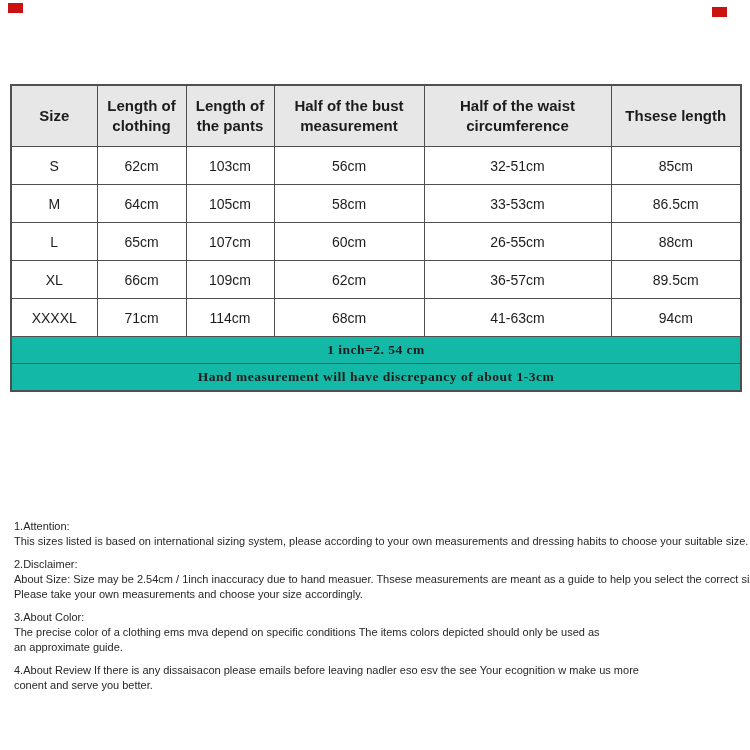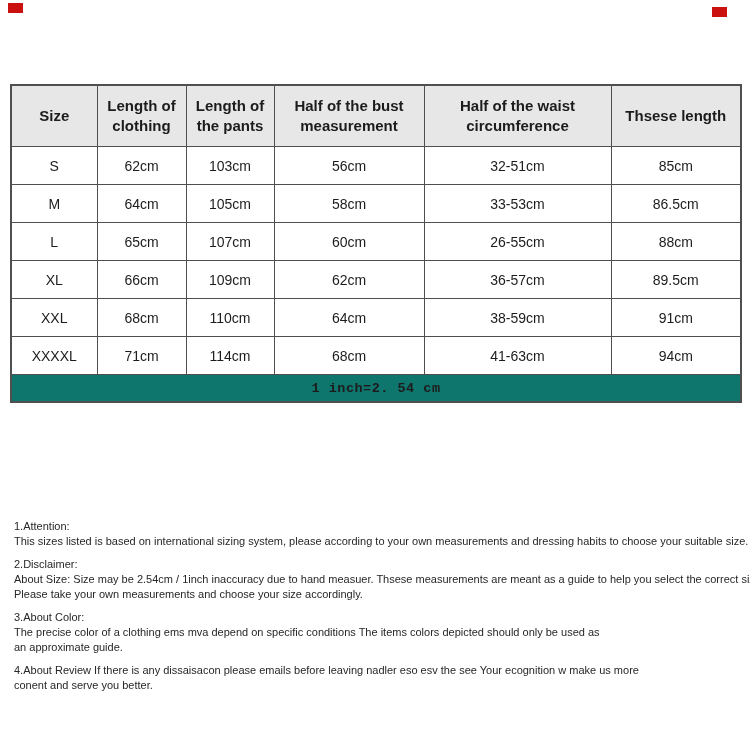--- a/index.html
+++ b/index.html
@@ -28,22 +28,22 @@
   }
   table.size-table th{
     background:var(--header-bg);
     font-size:15px;font-weight:bold;line-height:1.35;
     height:60px;
   }
   table.size-table tbody.data td{
     font-size:14px;height:37px;background:#ffffff;
   }
   table.size-table tr.footer-row td{
-    font-family:Liberation Mono, monospace;
-    font-weight:bold;font-size:13.5px;height:26px;background:#0f766e;
+    font-family:Liberation Serif, serif;
+    font-weight:bold;font-size:13.5px;height:26px;background:#14b8a6;
     letter-spacing:0.5px;
   }
   .notes{
     position:absolute;left:14px;top:519px;
     font-size:11px;line-height:15px;color:var(--notes-color);
   }
   .note{margin:0 0 8px 0;}
   .note div{white-space:nowrap;}
 </style>
 </head>
@@ -100,39 +100,34 @@
         </tr>
         <tr>
           <td>XL</td>
           <td>66cm</td>
           <td>109cm</td>
           <td>62cm</td>
           <td>36-57cm</td>
           <td>89.5cm</td>
         </tr>
         <tr>
-          <td>XXL</td>
-          <td>68cm</td>
-          <td>110cm</td>
-          <td>64cm</td>
-          <td>38-59cm</td>
-          <td>91cm</td>
-        </tr>
-        <tr>
           <td>XXXXL</td>
           <td>71cm</td>
           <td>114cm</td>
           <td>68cm</td>
           <td>41-63cm</td>
           <td>94cm</td>
         </tr>
       </tbody>
     <tbody>
       <tr class="footer-row">
         <td colspan="6">1 inch=2. 54 cm</td>
+      </tr>
+      <tr class="footer-row">
+        <td colspan="6">Hand measurement will have discrepancy of about 1-3cm</td>
       </tr>
     </tbody>
   </table>
 
   <div class="notes">
       <div class="note">
         <div>1.Attention:</div>
         <div>This sizes listed is based on international sizing system, please according to your own measurements and dressing habits to choose your suitable size.</div>
       </div>
       <div class="note">

